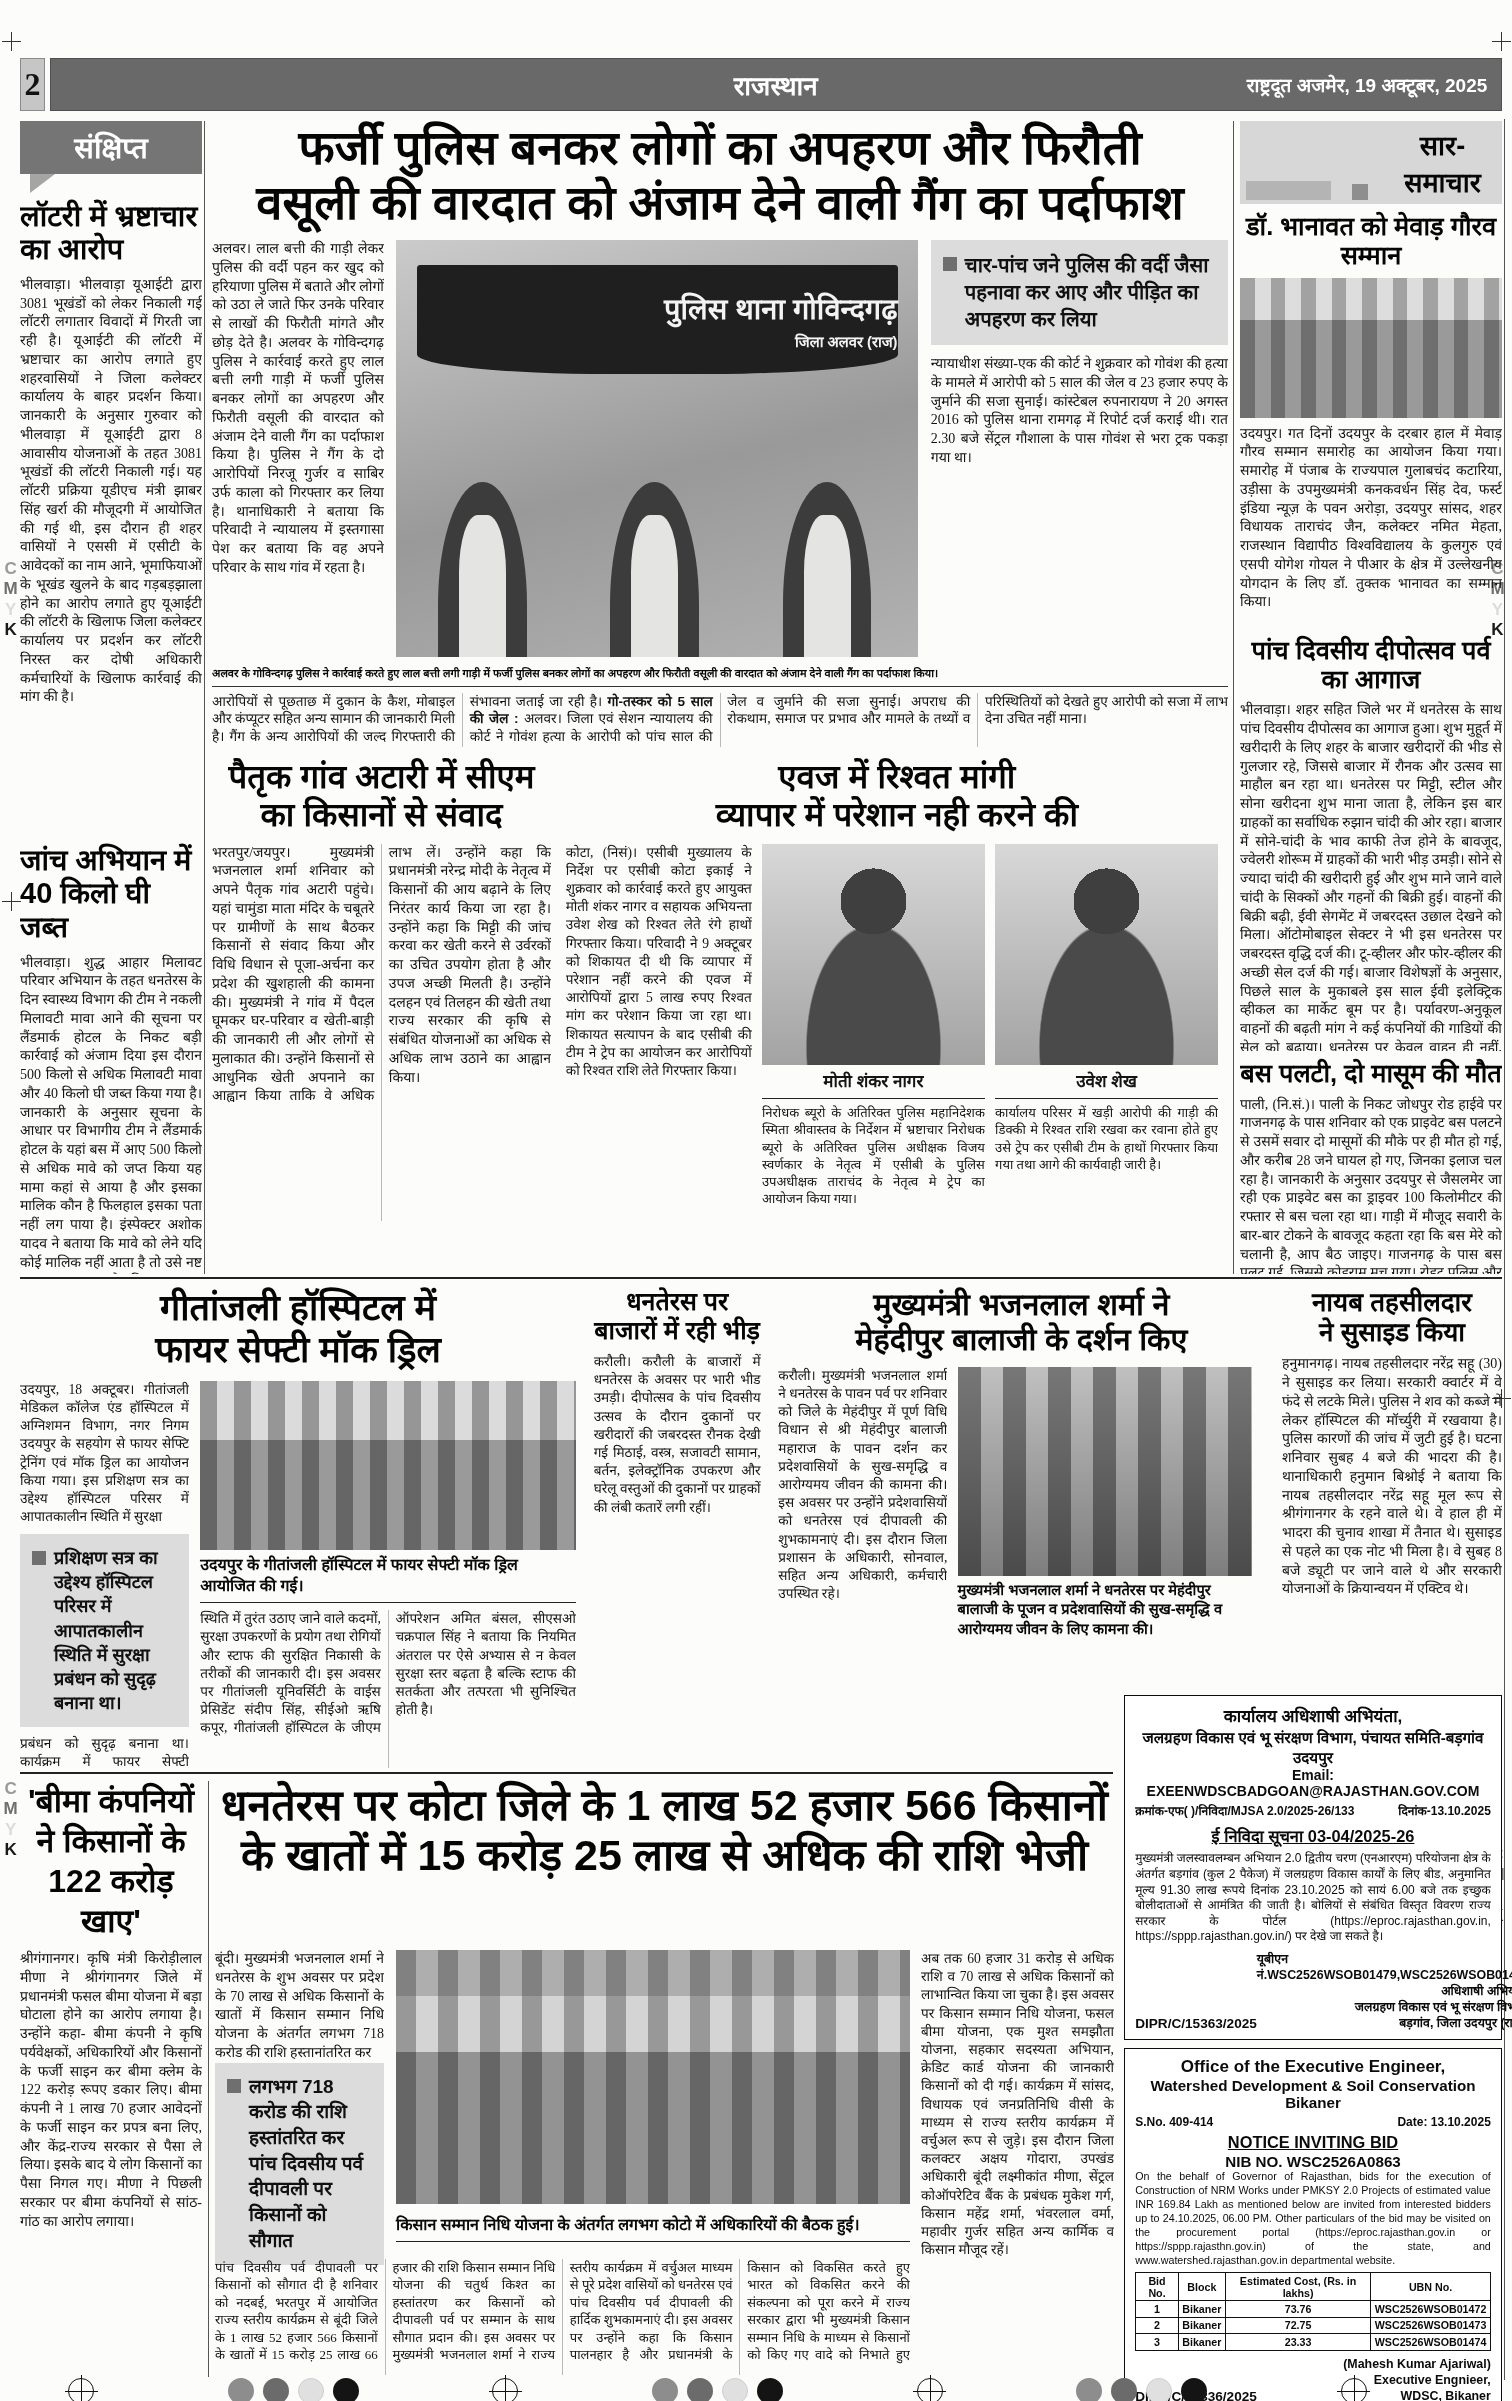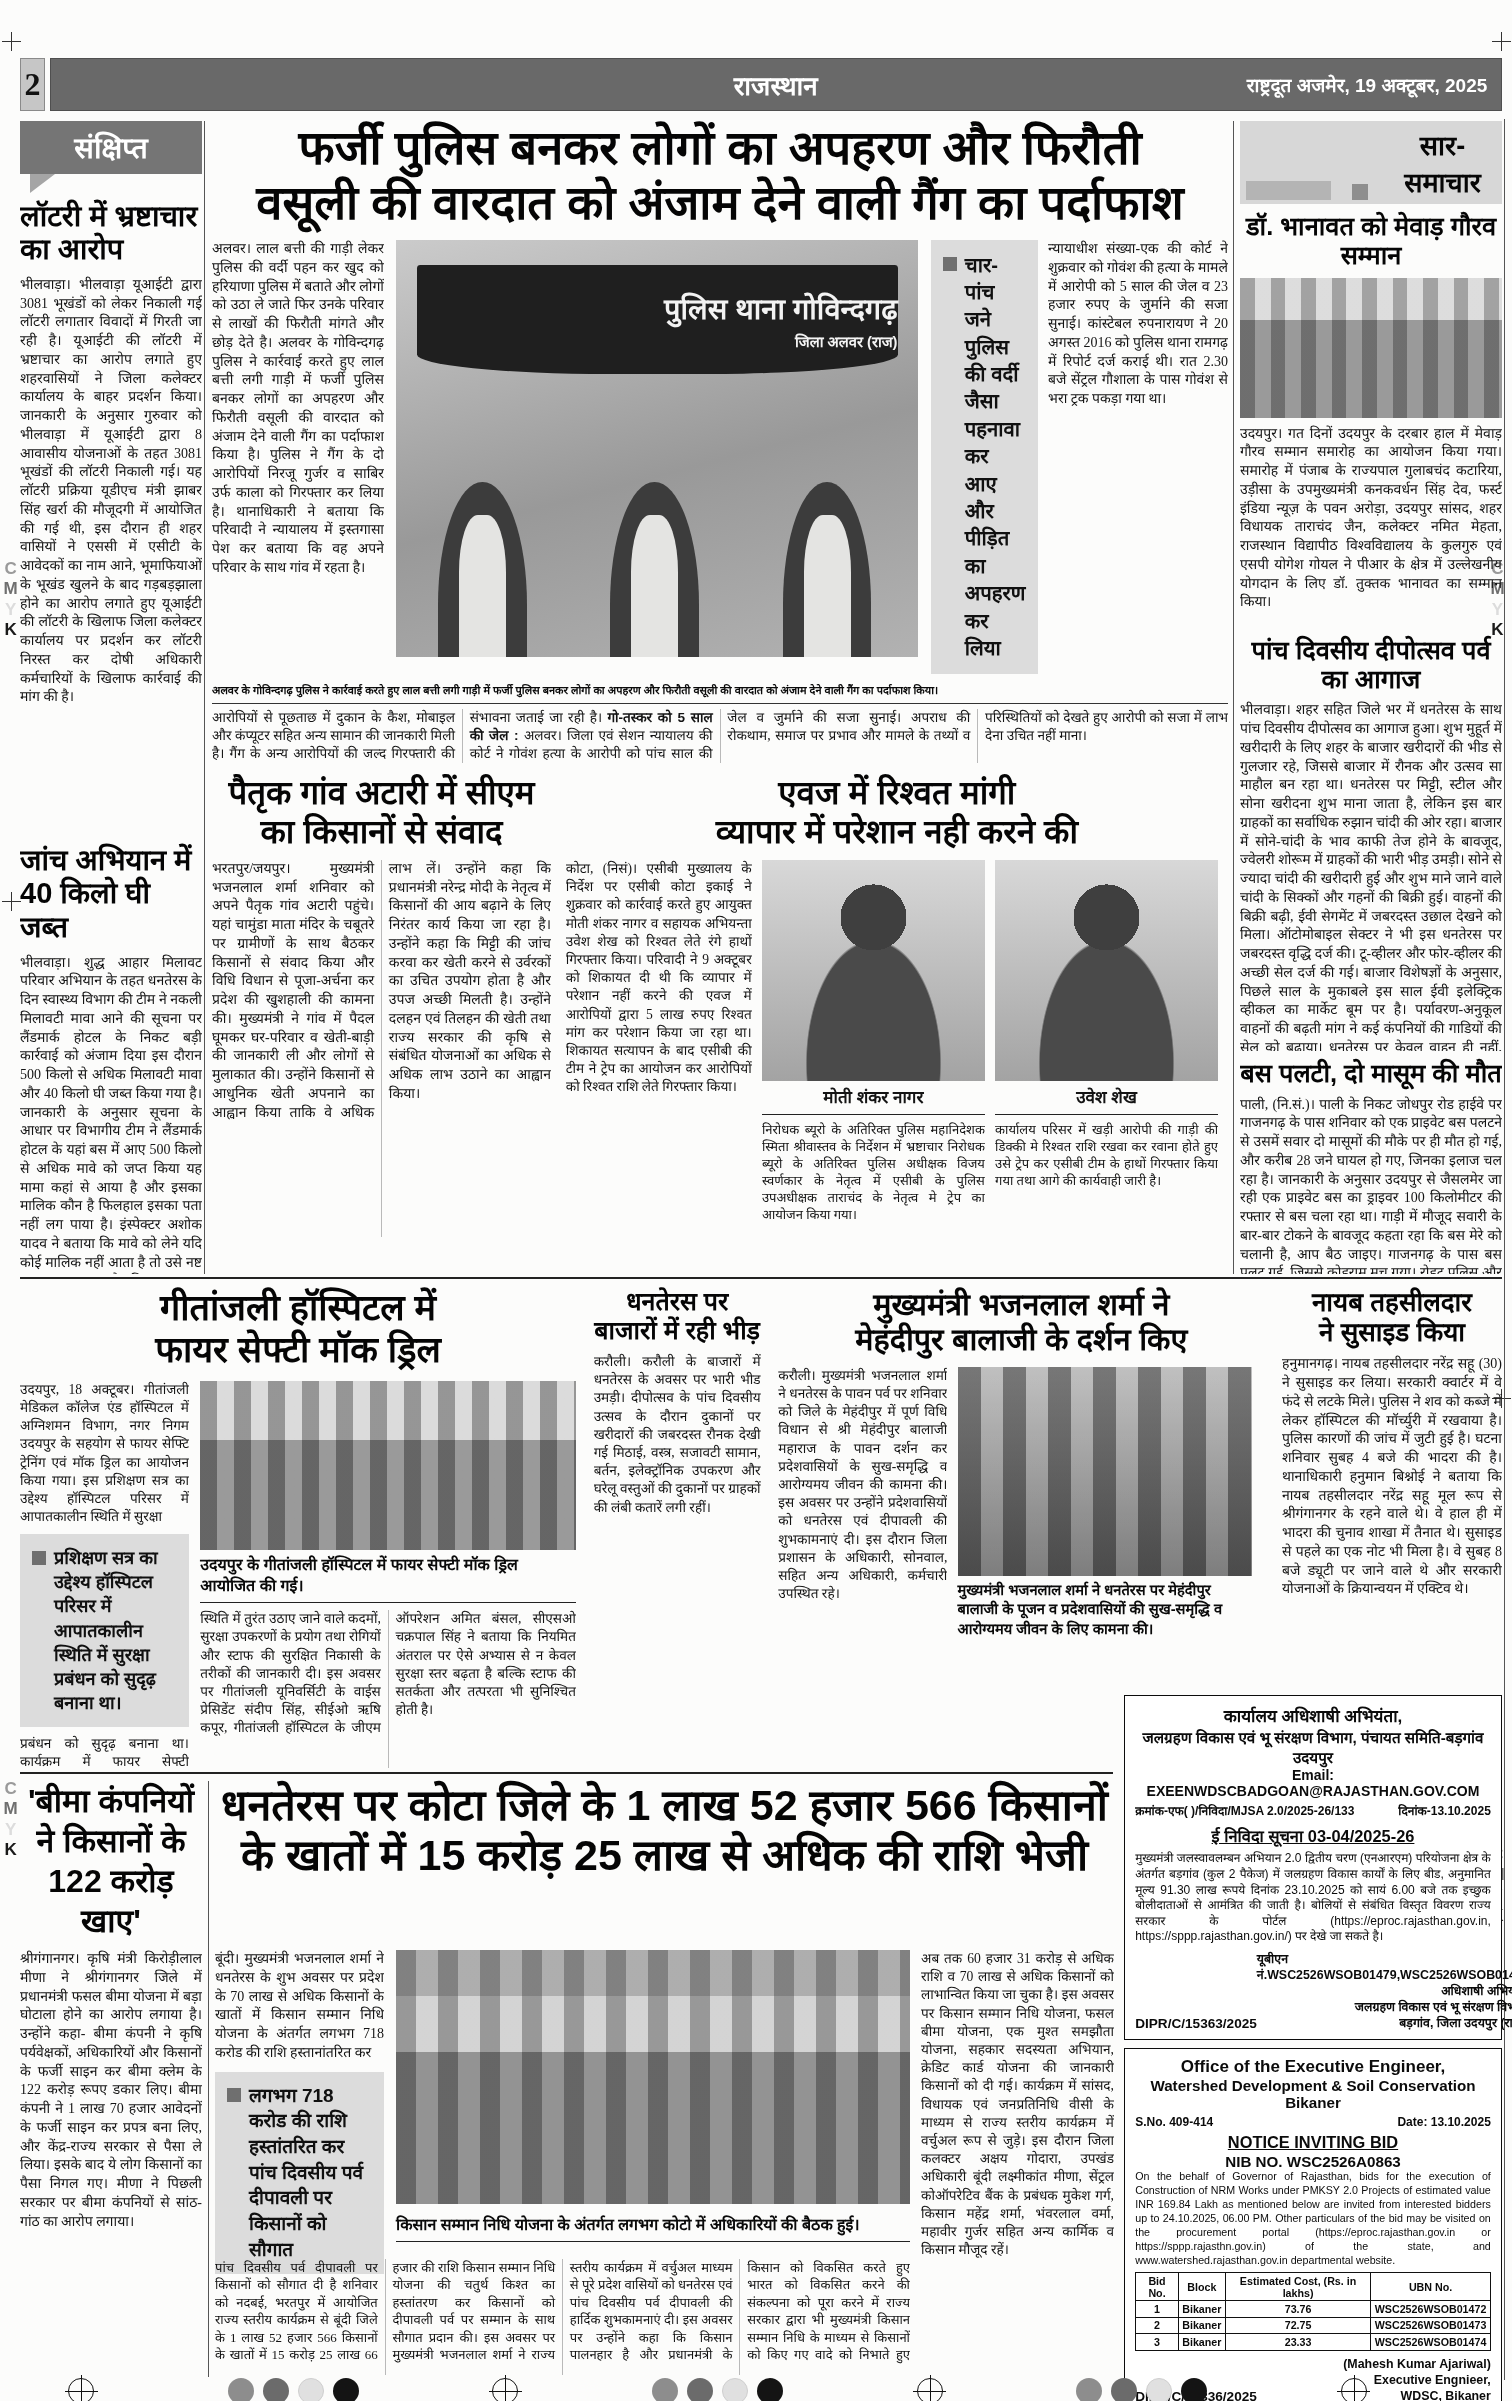--- a/index.html
+++ b/index.html
@@ -45,21 +45,21 @@
   .leadhl{font-size:47px;}
   .leadrow{display:flex;gap:12.4px;margin-top:10.2px;}
   .leadintro{flex:0 0 172px;font-size:14px;}
   .photo{position:relative;background:linear-gradient(165deg,#cbcbcb,#999 55%,#b2b2b2);overflow:hidden;}
   .pol{flex:0 0 522px;height:417px;}
   .pol .sign{position:absolute;left:4%;right:4%;top:6%;height:26%;background:#1f1f1f;color:#f3f3f3;display:flex;flex-direction:column;align-items:flex-end;justify-content:center;border-radius:3.4px 3.4px 40% 40%/3.4px 3.4px 18% 18%;}
   .pol .sign .s1{font-family:"Liberation Sans",sans-serif;font-weight:800;font-size:29px;}
   .pol .sign .s2{font-family:"Liberation Sans",sans-serif;font-weight:700;font-size:14.7px;margin-top:3.4px;}
   .pol .arch{position:absolute;bottom:0;width:17%;height:42%;background:#3c3c3c;border-radius:50% 50% 0 0/70% 70% 0 0;}
   .pol .fig{position:absolute;bottom:0;width:9%;height:34%;background:#e4e4e2;border-radius:40% 40% 0 0;}
-  .leadright{flex:1;display:flex;flex-direction:row;gap:10.2px;}
+  .leadright{flex:1;display:flex;flex-direction:column;gap:10.2px;}
   .leadside{font-size:14px;}
   .leadcap{margin-top:9px;font-size:11px;border-bottom:1.1px solid #333;padding-bottom:5.6px;}
   .leadstrip{margin-top:5.6px;font-size:13.6px;line-height:1.3;}
   .substrong{font-family:"Liberation Sans",sans-serif;font-weight:800;}
 
   .row2{display:flex;gap:14.7px;margin-top:11.3px;}
   .atari{flex:0 0 339px;}
   .atari .hl{font-size:33px;}
   .atari .b{font-size:14px;margin-top:9px;height:377px;}
   .brib{flex:1;}
@@ -105,21 +105,21 @@
   .bphoto{height:209px;background-image:repeating-linear-gradient(90deg,rgba(20,20,20,.40) 0 22.6px,rgba(255,255,255,.10) 22.6px 45px),linear-gradient(#b9b9b9,#6f6f6f);}
   .bcap{font-size:14.7px;margin-top:5.6px;}
   .tehsil{flex:0 0 220px;}
   .tehsil .hl{font-size:26px;}
   .tehsil .b{font-size:14px;margin-top:8px;height:361px;}
 
   
   .zCleft .hl{font-size:32px;line-height:1.25;}
   .zCleft .b{font-size:14px;margin-top:9px;}
   .kotahl{font-size:43px;}
-  .kcol1{position:absolute;left:0;top:169px;width:169px;display:flex;flex-direction:column;gap:9px;}
+  .kcol1{position:absolute;left:0;top:169px;width:169px;display:flex;flex-direction:column;}
   .kcol1 .b{font-size:14px;}
   .kcol1 .pullbox .pq{font-size:19px;}
   .kphoto{position:absolute;left:181px;top:169px;width:514px;height:254px;background-image:linear-gradient(rgba(60,60,60,.25) 0 18%,rgba(0,0,0,0) 18%),repeating-linear-gradient(90deg,rgba(25,25,25,.30) 0 20.3px,rgba(255,255,255,.10) 20.3px 42px),linear-gradient(#cfcfcf 0 40%,#878787 40%);}
   .krt{position:absolute;left:706px;top:169px;width:193px;height:419px;font-size:13.6px;}
   .kcap{position:absolute;left:181px;top:434px;width:514px;font-size:16px;border-bottom:1.7px solid #222;padding-bottom:5.6px;}
   .kstrip{position:absolute;left:0;top:478px;width:695px;height:116px;font-size:13px;}
 
   
   .notice{border:1.7px solid #0c0c0c;background:#fff;padding:8px 10.2px;margin-bottom:8px;font-family:"Liberation Sans",sans-serif;color:#0b0b0b;}
   .nt1{font-weight:800;text-align:center;font-size:17px;}

